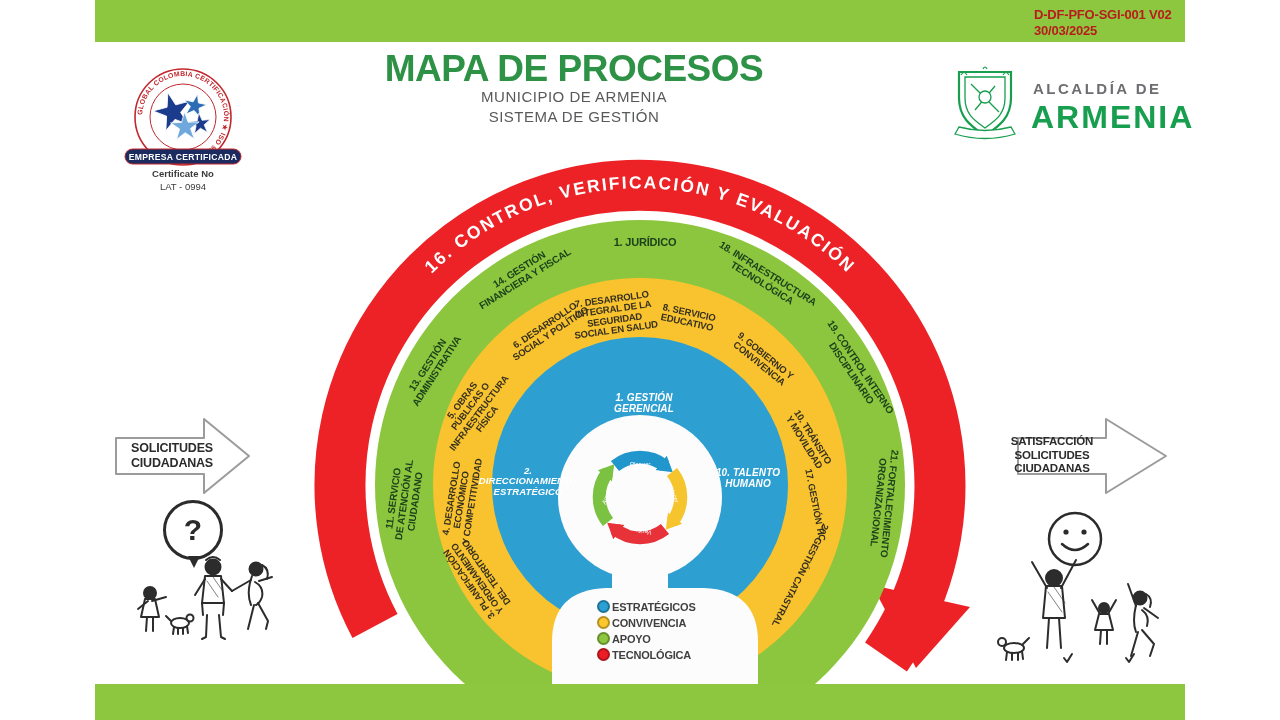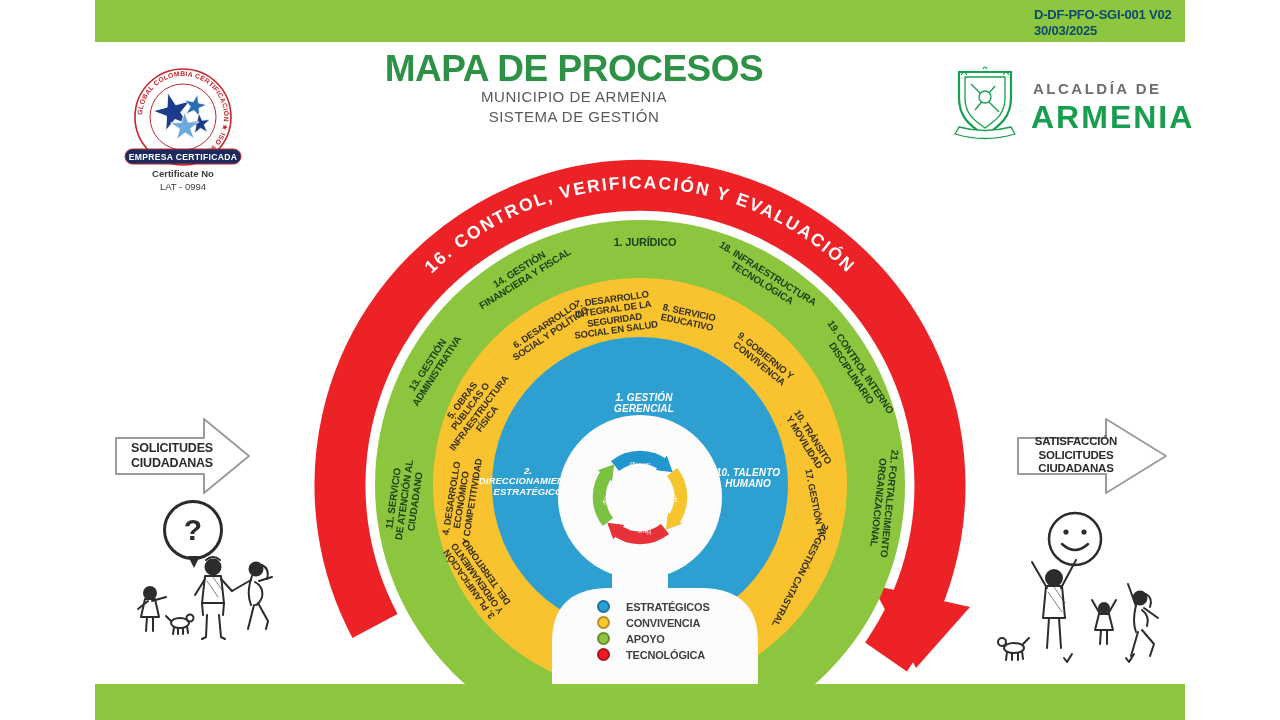--- a/index.html
+++ b/index.html
@@ -4,21 +4,21 @@
 <style>
   html,body{margin:0;padding:0;background:#fff;}
   .page{position:relative;width:1280px;height:720px;overflow:hidden;background:#fff;
         font-family:"Liberation Sans", sans-serif;}
   svg{font-family:"Liberation Sans", sans-serif;}
 
   
   .topbar{position:absolute;left:95px;top:0;width:1090px;height:42px;background:#8dc63f;z-index:6;}
   .botbar{position:absolute;left:95px;top:684px;width:1090px;height:36px;background:#8dc63f;z-index:6;}
   .doccode{position:absolute;left:1034px;top:7px;z-index:7;font-weight:bold;font-size:13px;
-           color:#0c4a6e;line-height:1.25;letter-spacing:-0.2px;}
+           color:#b91c1c;line-height:1.25;letter-spacing:-0.2px;}
 
   
   .titleblock{position:absolute;left:0;top:50px;width:1148px;text-align:center;z-index:5;}
   .title{font-size:37px;font-weight:bold;color:#2d9245;letter-spacing:-0.5px;line-height:1;}
   .subtitle{font-size:15px;color:#58595b;line-height:1.3;letter-spacing:0.5px;}
 
   
   .diagram{position:absolute;left:0;top:0;z-index:1;}
 
   
@@ -27,33 +27,33 @@
   .rl-g{color:#1d421b;font-size:10px;}
   .rl-y{color:#35301f;font-size:9.5px;}
   .rl-b{color:#ffffff;font-size:10px;letter-spacing:0.1px;font-style:italic;}
 
   
   .pdca-lbl{position:absolute;z-index:4;color:#fff;font-size:6px;font-style:italic;
             transform:translate(-50%,-50%) rotate(var(--r,0deg));}
 
   
   .legend{position:absolute;left:597px;top:600px;z-index:5;}
-  .legend-row{display:flex;align-items:center;gap:16px;margin-bottom:3px;}
+  .legend-row{display:flex;align-items:center;gap:2px;margin-bottom:3px;}
   .dot{width:13px;height:13px;border-radius:50%;border:2px solid rgba(0,0,0,0.28);box-sizing:border-box;}
   .dot-strategic{background:#2aa0d5;}
   .dot-missional{background:#fdc82e;}
   .dot-support{background:#8dc63f;}
   .dot-evaluation{background:#ed1c24;}
   .legend-label{font-weight:bold;font-size:11px;color:#3f3f3f;letter-spacing:-0.2px;}
 
   
   .flow-text{position:absolute;z-index:3;white-space:pre-line;text-align:center;font-weight:bold;
              color:#2b2b2b;line-height:1.18;letter-spacing:-0.2px;transform:translate(-50%,-50%);}
   .flow-in{left:172px;top:456px;font-size:12.5px;}
-  .flow-out{left:1076px;top:455px;font-size:11.5px;}
+  .flow-out{left:1052px;top:455px;font-size:11.5px;}
 
   
   .qbubble{position:absolute;left:163px;top:500px;width:54px;height:54px;border:3px solid #2b2b2b;
            border-radius:50%;background:#fff;z-index:4;display:flex;align-items:center;justify-content:center;
            font-size:30px;font-weight:bold;color:#2b2b2b;}
   .qtail{position:absolute;left:188px;top:556px;width:0;height:0;z-index:4;
          border-left:6px solid transparent;border-right:6px solid transparent;border-top:12px solid #2b2b2b;}
 
   .people{position:absolute;z-index:4;}
   .smiley{position:absolute;left:1042px;top:510px;z-index:4;}

